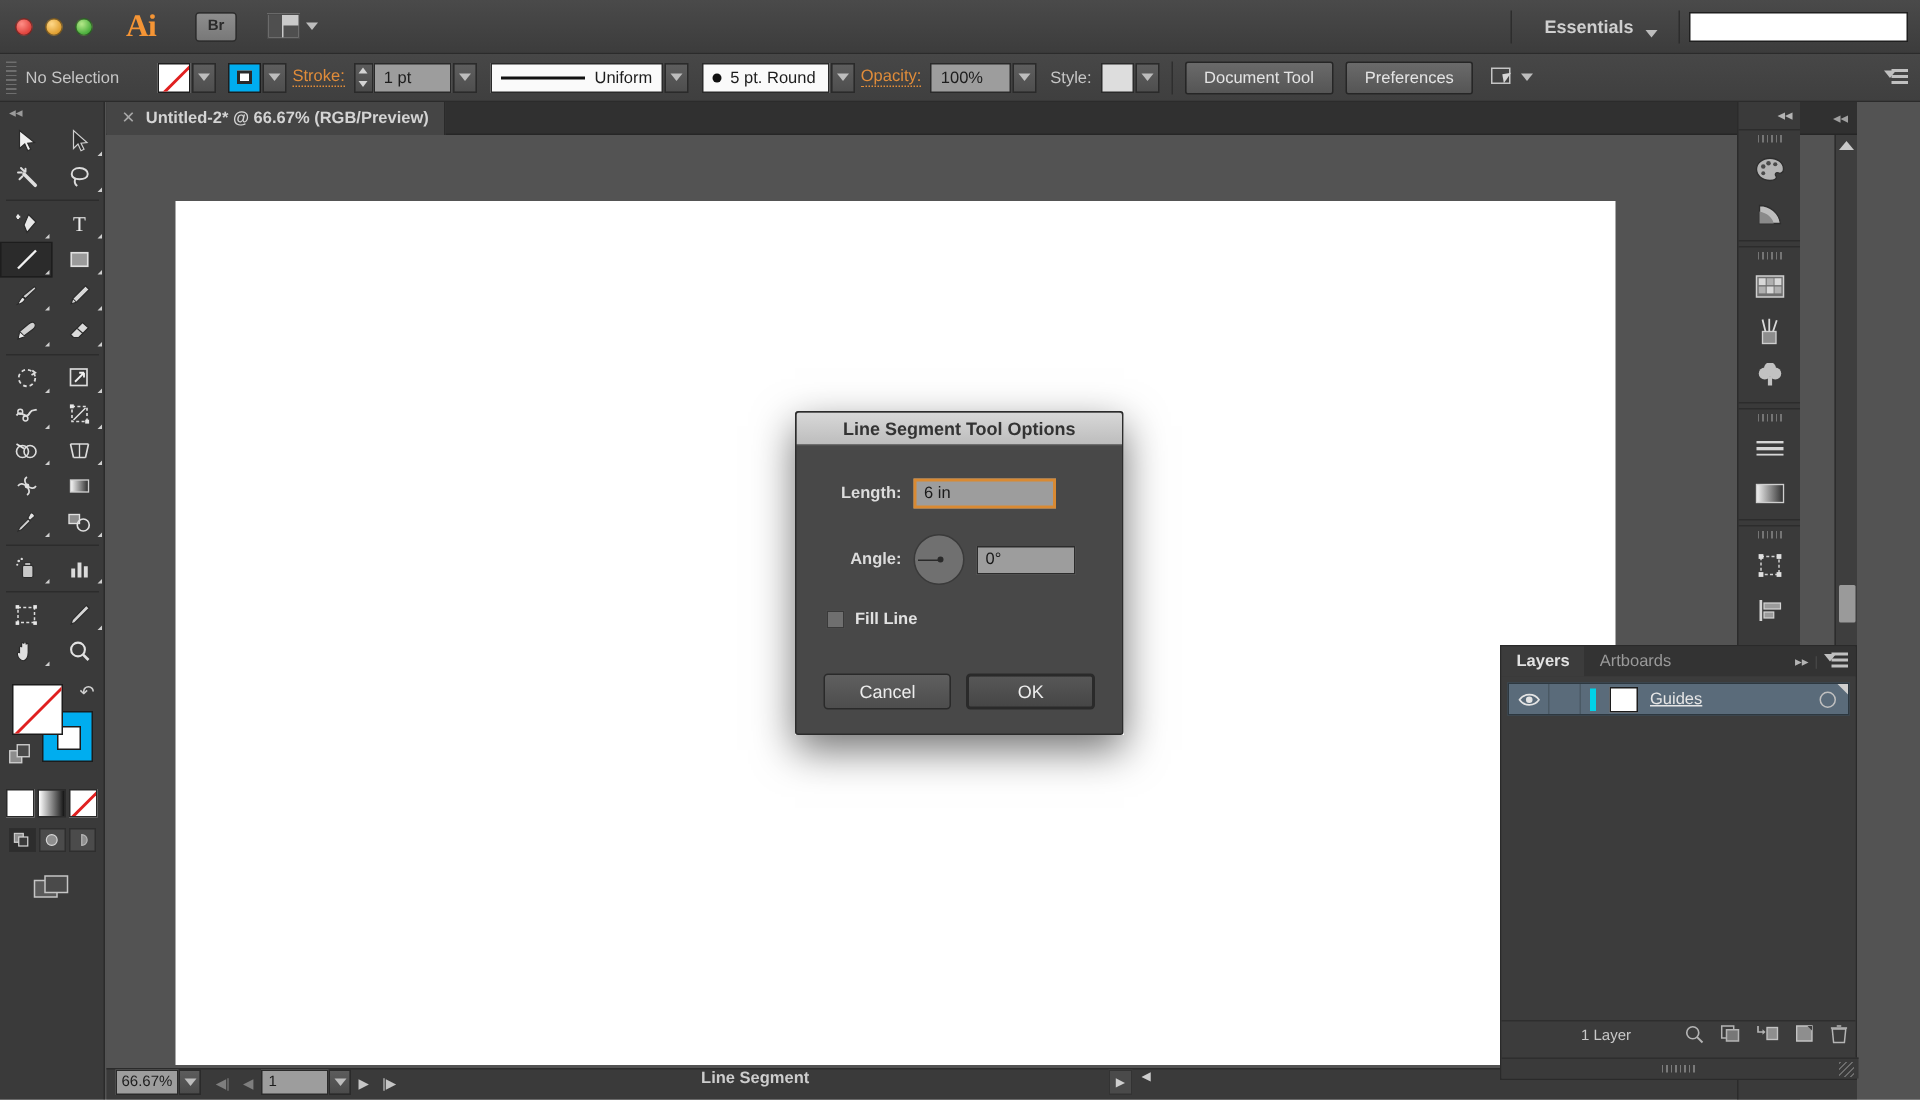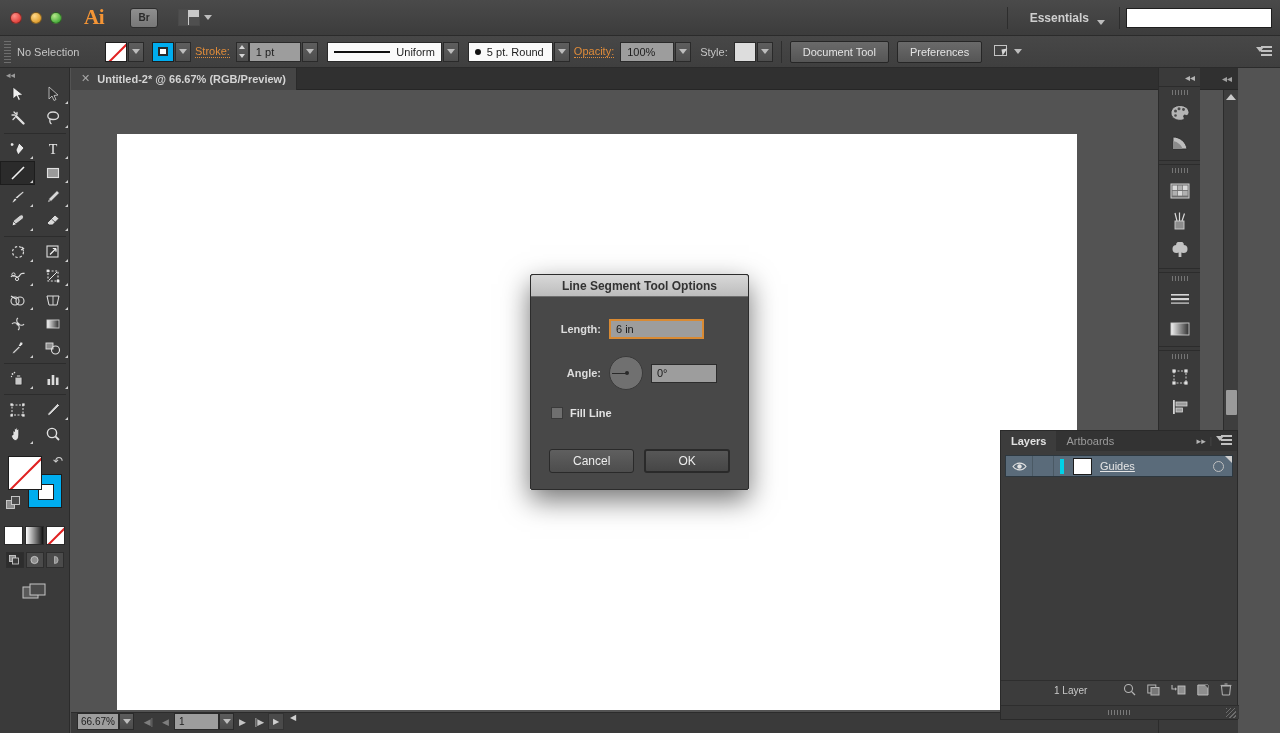--- a/index.html
+++ b/index.html
@@ -695,20 +695,21 @@
       </div>
     <div style="width:6px"></div>
     <div class="nav-btn">◀|</div>
     <div class="nav-btn">◀</div>
     <div class="page-field">1</div>
     <div class="sb-drop">
         <span class="caret"></span>
       </div>
     <div class="nav-btn on">▶</div>
     <div class="nav-btn on">|▶</div>
+    <div class="sb-status">Line Segment</div>
     <div class="sb-arrow">▶</div>
     <div class="sb-left-arrow">◀</div>
     <div style="flex:1"></div>
   </div>
 
   <div class="dock">
     <div class="dock-collapse">◂◂</div>
 
     <div class="dock-group">
       <div class="dock-grip">

